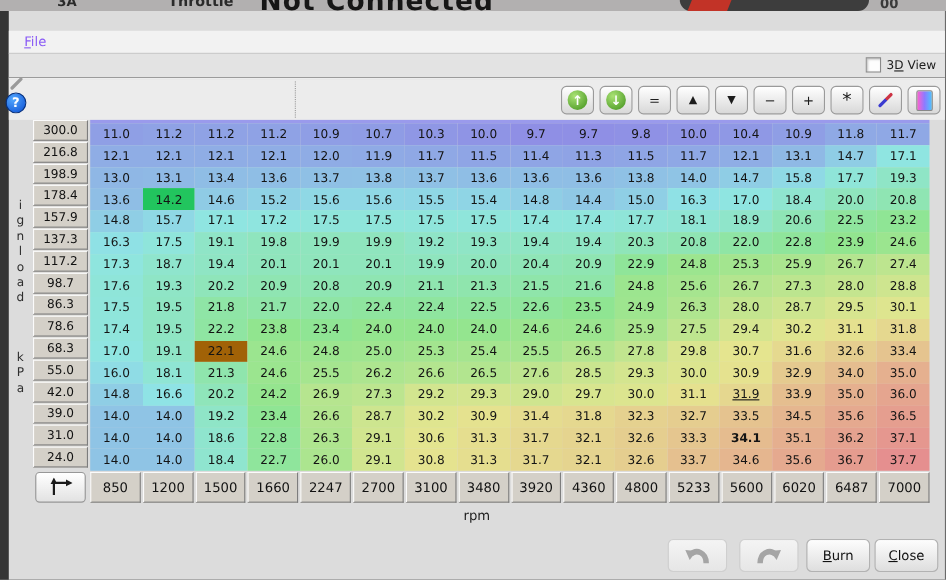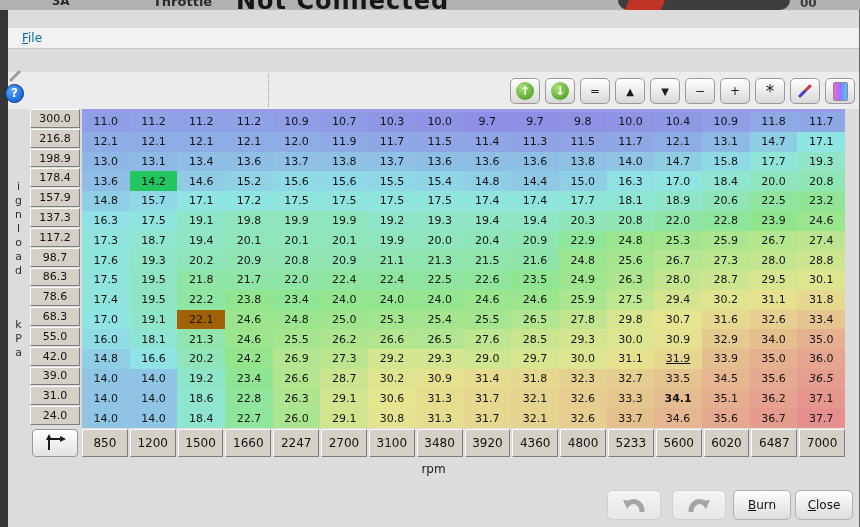--- a/index.html
+++ b/index.html
@@ -28,21 +28,21 @@
             border:1px solid #32405e;box-sizing:border-box;
             background-image:linear-gradient(#fff 1px,transparent 1px),linear-gradient(90deg,#fff 1px,transparent 1px),linear-gradient(135deg,#7d9ccb,#44639b);
             background-size:6px 6px,6px 6px,100% 100%;}
   .title-text{color:#fff;font-weight:bold;font-size:11px;margin-left:5px;text-shadow:1px 1px 1px #4d4d4d;}
   .close-btn{position:absolute;right:5px;top:2px;width:15px;height:13px;background:#d6d2ca;
              border:1px solid;border-color:#ffffff #6f6f6f #6f6f6f #ffffff;
              font-size:10px;line-height:11px;text-align:center;font-weight:bold;color:#111;cursor:default;}
 
   .menubar{position:absolute;top:18px;left:0;right:0;height:20px;background:#f2f2f2;
            border-bottom:1px solid #c6c6c6;display:flex;align-items:center;}
-  .menu-item{margin-left:14px;font-size:12px;color:#0369a1;}
+  .menu-item{margin-left:14px;font-size:12px;color:#8b5cf6;}
 
   .subheader{position:absolute;top:39px;left:0;right:0;height:21px;background:#e3e3e3;
              border-bottom:2px groove #efefef;}
   .view3d{position:absolute;right:8px;top:3px;display:flex;align-items:center;}
   .checkbox{width:12px;height:12px;background:#fdfdfd;border:1px solid #8a8a8a;
             box-shadow:inset 1px 1px 2px #c0c0c0;}
   .view3d-label{font-size:11px;color:#1c1c1c;margin-left:5px;}
 
   .toolbar{position:absolute;top:62px;left:0;right:0;height:37px;background:#ececec;}
   .tb-divider{position:absolute;left:260px;top:2px;height:33px;border-left:1px dotted #9a9a9a;}
@@ -111,20 +111,26 @@
 
 <div id="leftstrip"></div>
 
 <div id="win">
 
 
   <div class="menubar">
     <span class="menu-item"><span class="u">F</span><span>ile</span></span>
   </div>
 
+  <div class="subheader">
+    <div class="view3d">
+      <span class="checkbox"></span>
+      <span class="view3d-label"><span>3</span><span class="u">D</span><span> View</span></span>
+    </div>
+  </div>
 
   <div class="toolbar">
     <div class="tb-divider"></div>
     <div class="tb-group">
       <button class="tb-btn">
           <span class="green-circle">↑</span>
         </button>
       <button class="tb-btn">
           <span class="green-circle">↓</span>
         </button>
@@ -418,21 +424,21 @@
       <div class="cell" style="background: rgb(205, 229, 143);">28.7</div>
       <div class="cell" style="background: rgb(223, 229, 143);">30.2</div>
       <div class="cell" style="background: rgb(229, 226, 143);">30.9</div>
       <div class="cell" style="background: rgb(229, 220, 143);">31.4</div>
       <div class="cell" style="background: rgb(229, 216, 143);">31.8</div>
       <div class="cell" style="background: rgb(229, 209, 143);">32.3</div>
       <div class="cell" style="background: rgb(229, 205, 143);">32.7</div>
       <div class="cell" style="background: rgb(229, 195, 143);">33.5</div>
       <div class="cell" style="background: rgb(229, 182, 143);">34.5</div>
       <div class="cell" style="background: rgb(229, 169, 143);">35.6</div>
-      <div class="cell" style="background: rgb(229, 158, 143); font-style: italic;">36.5</div>
+      <div class="cell" style="background: rgb(229, 158, 143);">36.5</div>
       <div class="cell" style="background: rgb(143, 196, 229);">14.0</div>
       <div class="cell" style="background: rgb(143, 196, 229);">14.0</div>
       <div class="cell" style="background: rgb(143, 229, 206);">18.6</div>
       <div class="cell" style="background: rgb(143, 229, 155);">22.8</div>
       <div class="cell" style="background: rgb(175, 229, 143);">26.3</div>
       <div class="cell" style="background: rgb(209, 229, 143);">29.1</div>
       <div class="cell" style="background: rgb(227, 229, 143);">30.6</div>
       <div class="cell" style="background: rgb(229, 222, 143);">31.3</div>
       <div class="cell" style="background: rgb(229, 216, 143);">31.7</div>
       <div class="cell" style="background: rgb(229, 212, 143);">32.1</div>

